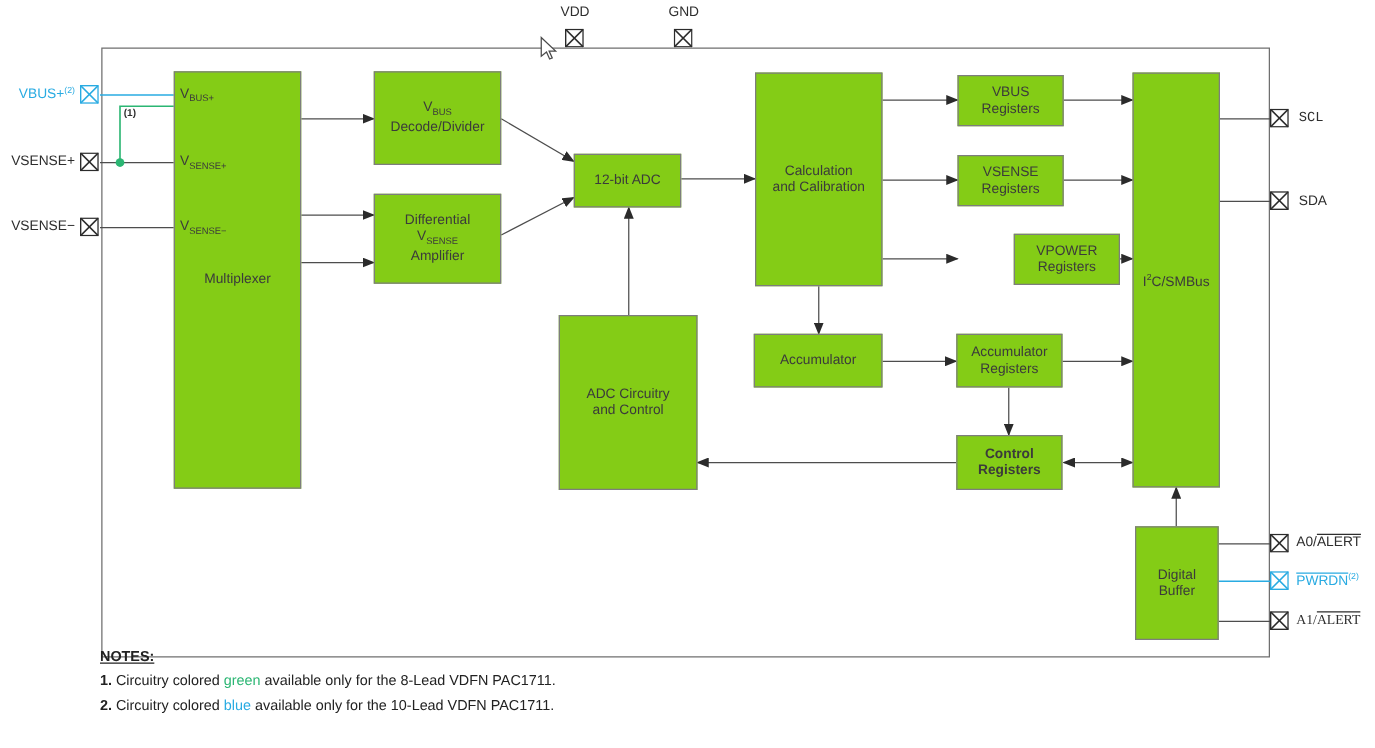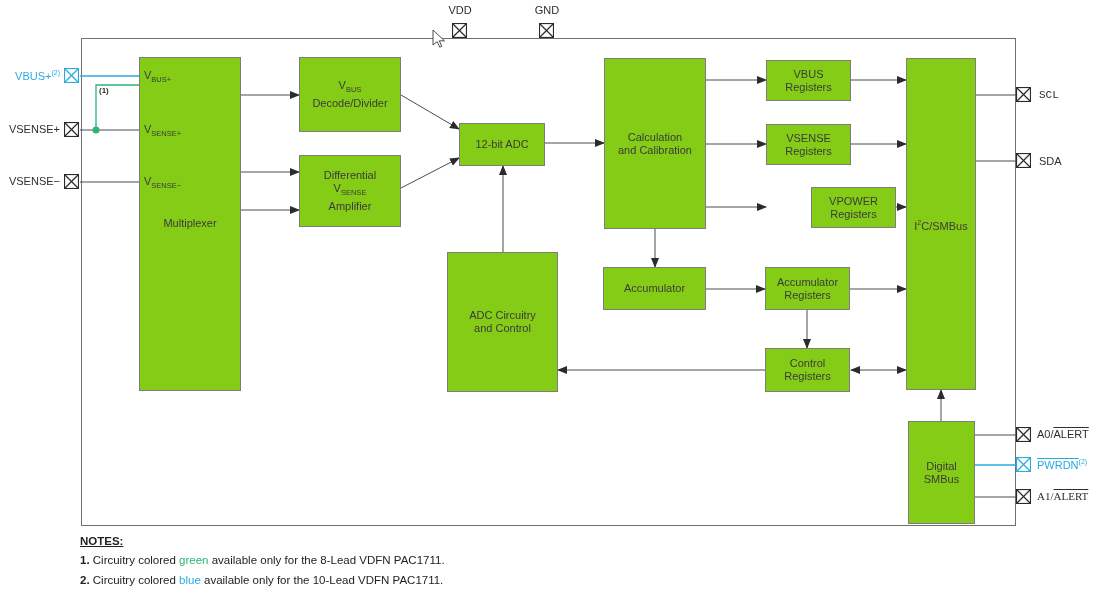--- a/index.html
+++ b/index.html
@@ -21,21 +21,21 @@
   .muxin { position:absolute; font-size:11px; white-space:nowrap; }
   .muxlbl { position:absolute; left:139px; top:217px; width:102px; text-align:center; font-size:11px; }
   .pin { position:absolute; width:15px; height:15px; background:#fff; }
   .pin svg { display:block; }
   .pin .px { stroke:#2b2b2b; stroke-width:1.2; fill:none; }
   .pin.bluepin .px { stroke:var(--blue); }
   .lbl { position:absolute; font-size:11px; white-space:nowrap; color:#2e2e2e; }
   .lbl.blue { color:var(--blue); }
   .ov { text-decoration:overline; }
   .wirenote { position:absolute; left:99px; top:86px; font-size:8px; font-weight:bold; color:#2e2e2e; }
-  .notes { position:absolute; left:80px; top:535px; font-size:11.5px; color:#222; }
+  .notes { position:absolute; left:80px; top:520px; font-size:11.5px; color:#222; }
   .notes-heading { font-weight:bold; text-decoration:underline; margin-bottom:7px; }
   .note-line { margin-bottom:8px; white-space:pre-wrap; }
   .note-num { font-weight:bold; }
   .cgreen { color:var(--green);margin-top:36px; }
   .cblue { color:var(--blue);margin-top:17px; }
 </style>
 </head>
 <body>
 
 <div class="stage">
@@ -136,32 +136,32 @@
   <div class="blk" style="left:766px; top:187px; width:85px; height:41px;margin-left:45px;">
     <div>VPOWER</div>
     <div>Registers</div>
   </div>
 
   <div class="blk" style="left:765px; top:267px; width:85px; height:43px;">
     <div>Accumulator</div>
     <div>Registers</div>
   </div>
 
-  <div class="blk" style="left:765px; top:348px; width:85px; height:44px;">
+  <div class="blk" style="left:765px; top:348px; width:85px; height:44px;font-weight:bold;">
     <div>Control</div>
     <div>Registers</div>
   </div>
 
   <div class="blk" style="left:906px; top:58px; width:70px; height:332px;">
     <div><span>I</span><span class="sp">2</span><span>C/SMBus</span></div>
   </div>
 
-  <div class="blk" style="left:908px; top:421px; width:67px; height:103px;align-items:center;">
+  <div class="blk" style="left:908px; top:421px; width:67px; height:91px;align-items:center;">
     <div>Digital</div>
-    <div>SMBus</div>
+    <div>Buffer</div>
   </div>
 
   <div class="pin" style="left:452px; top:23px;">
     <svg width="15" height="15">
         <rect class="px" x="0.5" y="0.5" width="14" height="14"></rect>
         <line class="px" x1="0.5" y1="0.5" x2="14.5" y2="14.5"></line>
         <line class="px" x1="14.5" y1="0.5" x2="0.5" y2="14.5"></line>
       </svg>
   </div>
   <div class="pin" style="left:539px; top:23px;">

